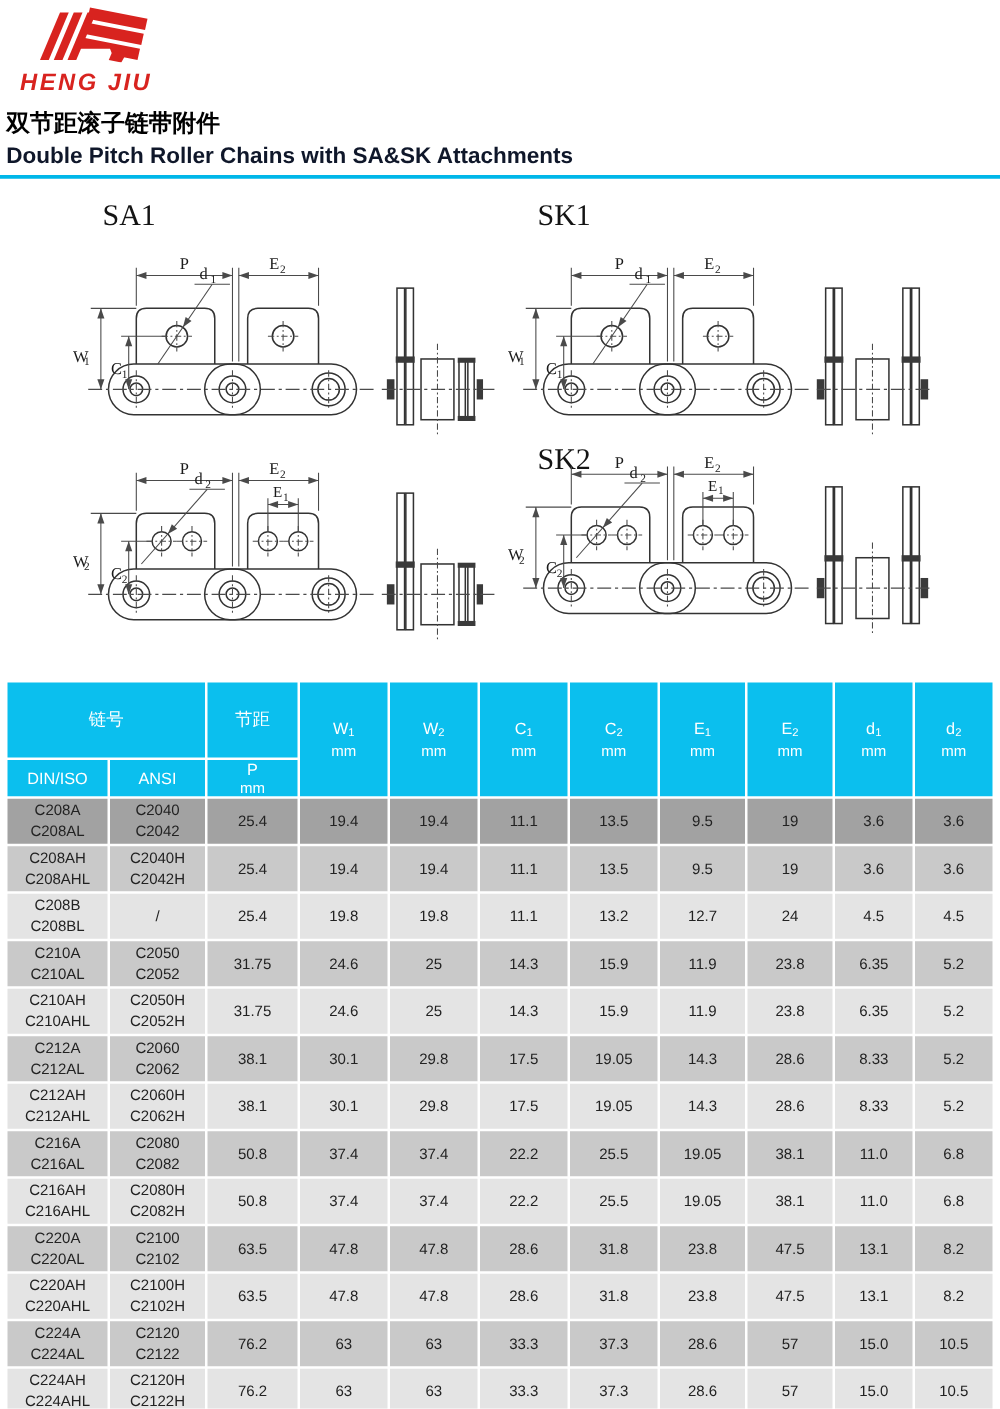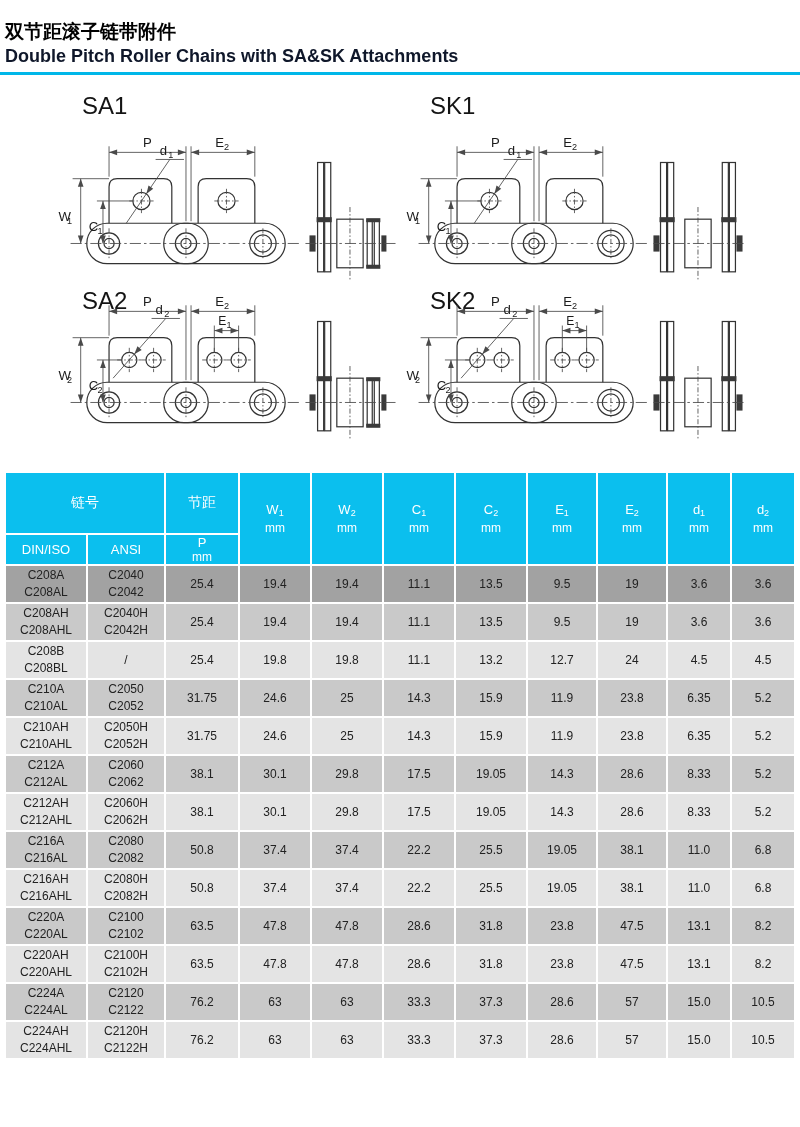--- a/index.html
+++ b/index.html
@@ -11,21 +11,21 @@
   .brand-name{color:#d8231f;font-style:italic;font-weight:bold;font-size:19px;
               letter-spacing:2px;margin:1px 0 0 2px;}
 
   
   .titles{padding:0 5px;margin-top:20px;}
   .title-zh{font-size:19px;color:#000;font-weight:700;margin:0;line-height:24px;}
   .title-en{font-size:18px;color:#0f172a;font-weight:bold;margin:1px 0 4px 0;line-height:23px;}
   .rule{height:3px;background:#00b7e9;width:100%;}
 
   
-  .diagrams{padding:6px 0 0 56px;}
+  .diagrams{padding:6px 0 0 56px;font-family:Liberation Serif, serif;}
   .diag-row{display:flex;}
   .diag{width:348px;}
   .diag-label{font-size:24px;color:#141414;margin:10px 0 2px 26px;line-height:29px;}
   .row2 .diag-label{margin:0 0 -34px 26px;}
   .diag-canvas{line-height:0;}
 
   
   table{border-collapse:separate;border-spacing:2px;table-layout:fixed;
         width:792px;margin:26px 4px 0 4px;}
   th,td{text-align:center;vertical-align:middle;padding:0;overflow:hidden;}
@@ -40,20 +40,34 @@
   tbody td{font-size:12px;color:#222;height:36px;line-height:17px;}
   tbody .row-dark  td{background:#a2a2a2;}
   tbody .row-mid   td{background:#c9c9c9;}
   tbody .row-light td{background:#e4e4e4;}
 </style>
 </head>
 <body>
 
 <div class="page">
 
+  <header class="brand">
+    <svg width="120" height="46" viewBox="0 0 120 46">
+      <g fill="#d8231f">
+        <polygon points="18,44 25,44 41,6 34,6"></polygon>
+        <polygon points="29,44 36,44 52,6 45,6"></polygon>
+        <polygon points="40,44 47,44 63,6 56,6"></polygon>
+        <polygon points="58,2 104,11 102,20 56,11"></polygon>
+        <polygon points="55,14 101,23 99,32 53,23"></polygon>
+        <polygon points="52,26 98,35 96,44 76,40 74,35 50,35"></polygon>
+        <polygon points="76,37 87,39 83,46 73,44"></polygon>
+      </g>
+    </svg>
+    <div class="brand-name">HENG JIU</div>
+  </header>
 
   <div class="titles">
     <h1 class="title-zh">双节距滚子链带附件</h1>
     <h2 class="title-en">Double Pitch Roller Chains with SA&amp;SK Attachments</h2>
   </div>
   <div class="rule"></div>
 
   <section class="diagrams">
     <div class="diag-row">
       <div class="diag">
@@ -197,21 +211,20 @@
                 <text x="32" y="108" font-size="13" fill="#1b1b1b">C</text>
                 <text x="40.58" y="111" font-size="9" fill="#1b1b1b">1</text>
                 <text x="102" y="33" font-size="13" fill="#1b1b1b">d</text>
                 <text x="110.58" y="36" font-size="9" fill="#1b1b1b">1</text>
               </g>
             </svg></div>
       </div>
     </div>
     <div class="diag-row row2">
       <div class="diag">
-        <div class="diag-label">SA2</div>
         <div class="diag-canvas"><svg viewBox="0 0 340 162" width="345" height="164">
               <g stroke="#333" stroke-width="1.2" fill="none">
                 <rect x="30" y="100" width="120" height="40" rx="20" ry="20"></rect>
                 <rect x="106" y="100" width="120" height="40" rx="20" ry="20"></rect>
                 <path d="M52,100 L52,64 Q52,56 60,56 L106,56 Q114,56 114,64 L114,100"></path>
                 <path d="M140,100 L140,64 Q140,56 148,56 L188,56 Q196,56 196,64 L196,100"></path>
                 <circle cx="52" cy="120" r="10.5"></circle>
                 <circle cx="52" cy="120" r="5"></circle>
                 <circle cx="128" cy="120" r="10.5"></circle>
                 <circle cx="128" cy="120" r="5"></circle>

